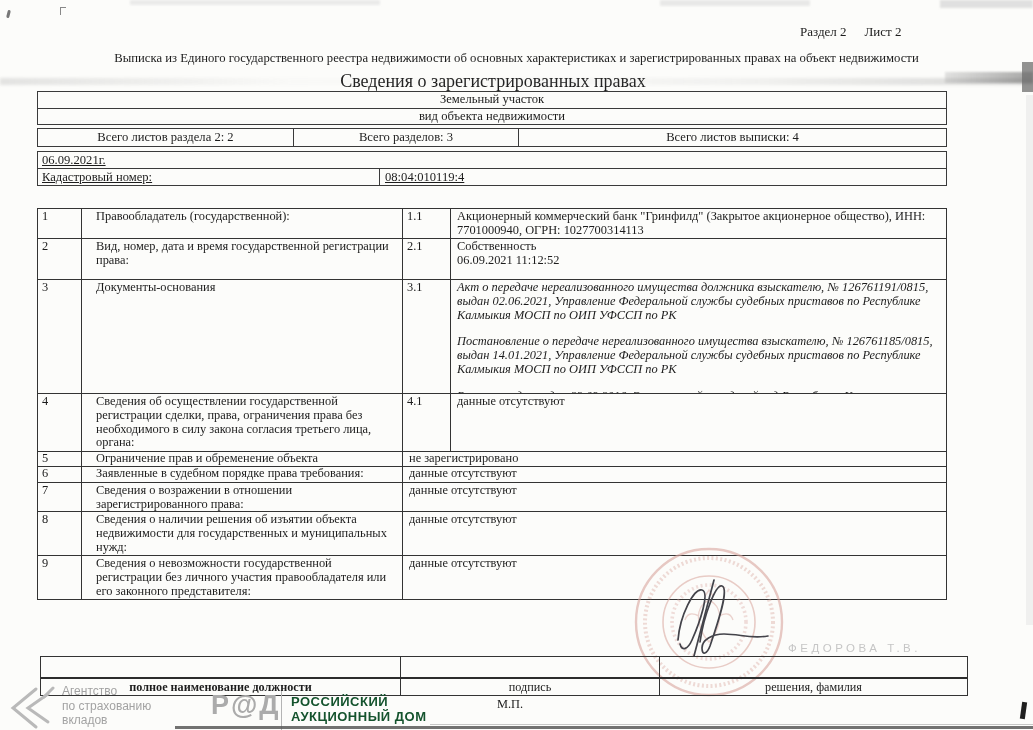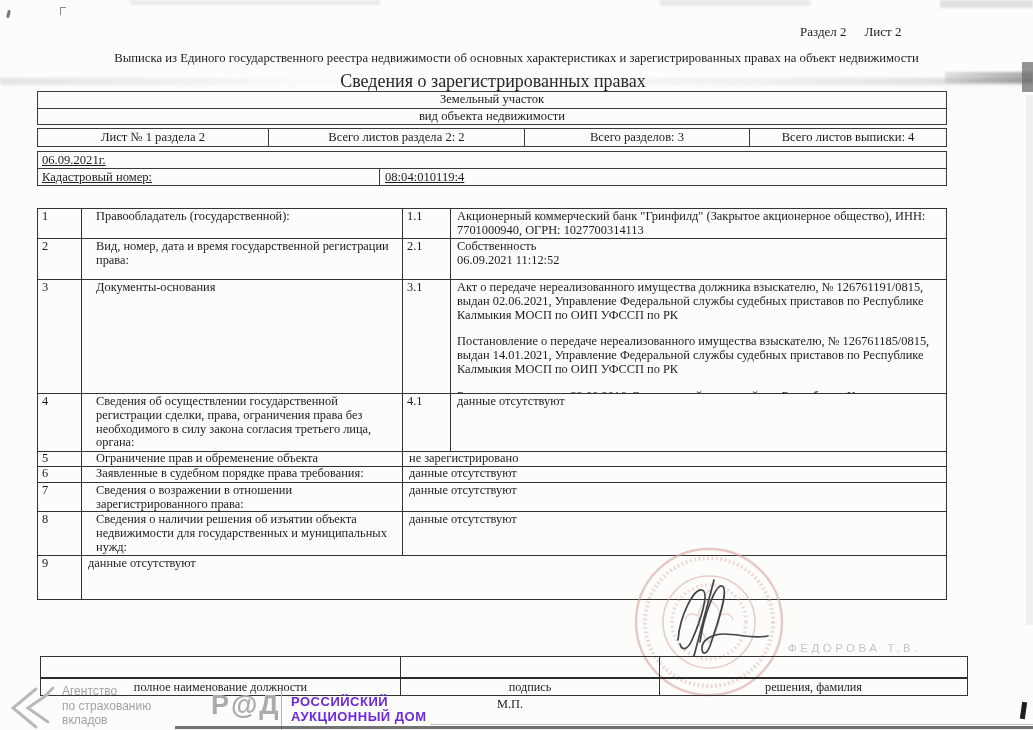--- a/index.html
+++ b/index.html
@@ -32,43 +32,43 @@
   .mrow{display:flex;border-bottom:1px solid #333;}
   .mrow:last-child{border-bottom:none;}
   .c{border-right:1px solid #333;padding:1px 4px;overflow:hidden;}
   .mrow .c:last-child{border-right:none;}
   .num{width:35px;flex:none;}
   .lbl{width:302px;flex:none;padding-left:14px;}
   .sub{width:39px;flex:none;}
   .val{flex:1;padding-left:6px;}
   .tight{line-height:12.5px;}
   .tight .c{padding-top:0;padding-bottom:0;}
-  .para{margin-bottom:13px;}
+  .para{margin-bottom:13px;font-style:italic;}
   .para:last-child{margin-bottom:0;}
   
   .ftable{left:40px;top:656px;width:928px;border:1.4px solid #333;font-size:12.2px;}
   .ftable .fr1{height:20px;display:flex;}
   .ftable .fr2{height:16px;display:flex;border-top:2px solid #2c2c2c;}
   .ftable .fc{display:flex;align-items:center;justify-content:center;border-right:1px solid #333;}
   .ftable .fc:last-child{border-right:none;}
-  .f0{width:359px;} .f1{width:258px;} .f2{flex:1;}
+  .f0{width:359px;font-weight:bold;} .f1{width:258px;} .f2{flex:1;}
   .mp{left:497px;top:697px;font-size:12.4px;}
   
   .stamp{left:615px;top:528px;opacity:.8;}
   .signature{left:650px;top:570px;}
   .watermark-name{left:788px;top:642px;font-family:"Liberation Sans",sans-serif;
     font-size:11.5px;letter-spacing:3.5px;color:#c6c6c6;}
   
   .asv-text{left:62px;top:684px;font-family:"Liberation Sans",sans-serif;font-size:12px;
     line-height:14.5px;color:#a3a3a3;}
   .rad-mono{left:183px;top:690px;font-family:"Liberation Sans",sans-serif;font-weight:bold;
     font-size:27px;color:#ababab;letter-spacing:2px;margin-left:28px;}
   .rad-div{left:281px;top:691px;width:1.4px;height:39px;background:#b4b4b4;}
   .rad-text{left:291px;top:694px;font-family:"Liberation Sans",sans-serif;font-weight:bold;
-    font-size:13px;line-height:15px;color:#6d28d9;letter-spacing:.5px;}
+    font-size:13px;line-height:15px;color:#14532d;letter-spacing:.5px;}
   
   .art{pointer-events:none;}
   .smudge-title{left:0;top:78px;width:1033px;height:7px;opacity:.45;filter:blur(1.5px);
     background:linear-gradient(90deg,rgba(150,150,150,.55),rgba(200,200,200,.12) 28%,rgba(180,180,180,.10) 46%,rgba(175,175,175,.30) 72%,rgba(110,110,110,.55));}
   .streak-tr{left:945px;top:72px;width:88px;height:11px;opacity:.65;filter:blur(1px);
     background:linear-gradient(90deg,rgba(150,150,150,.4),rgba(90,90,90,.8));}
   .nub-tr{left:1022px;top:62px;width:11px;height:30px;background:#6f6f6f;opacity:.75;filter:blur(.5px);}
   .topstreak1{left:130px;top:0;width:250px;height:5px;background:#d9d9d9;opacity:.5;filter:blur(1px);}
   .topstreak2{left:660px;top:0;width:150px;height:6px;background:#d6d6d6;opacity:.5;filter:blur(1px);}
   .topstreak3{left:940px;top:0;width:93px;height:8px;background:#cfcfcf;opacity:.6;filter:blur(1px);}
@@ -90,21 +90,20 @@
   </div>
   <div class="abs title1">Выписка из Единого государственного реестра недвижимости об основных характеристиках и зарегистрированных правах на объект недвижимости</div>
   <div class="abs title2">Сведения о зарегистрированных правах</div>
 
   <div class="abs bx objbox">
     <div class="r">Земельный участок</div>
     <div class="r">вид объекта недвижимости</div>
   </div>
 
   <div class="abs bx sheetsrow">
-    <div class="c sc0">Лист № 1 раздела 2</div>
     <div class="c sc1">Всего листов раздела 2: 2</div>
     <div class="c sc2">Всего разделов: 3</div>
     <div class="c sc3">Всего листов выписки: 4</div>
   </div>
 
   <div class="abs bx datebox">
     <div class="r1">06.09.2021г.</div>
     <div class="r2">
       <div class="lab">Кадастровый номер:</div>
       <div class="val">08:04:010119:4</div>
@@ -167,20 +166,21 @@
     </div>
 
     <div class="mrow" style="height:43px">
       <div class="c num">8</div>
       <div class="c lbl">Сведения о наличии решения об изъятии объекта недвижимости для государственных и муниципальных нужд:</div>
       <div class="c val">данные отсутствуют</div>
     </div>
 
     <div class="mrow" style="height:43px">
       <div class="c num">9</div>
+      <div class="c lbl">Сведения о невозможности государственной регистрации без личного участия правообладателя или его законного представителя:</div>
       <div class="c val">данные отсутствуют</div>
     </div>
   </div>
 
   <svg class="abs stamp" width="190" height="190" viewBox="0 0 190 190">
     <g fill="none" stroke="#d8a59d">
       <circle cx="94" cy="94" r="73" stroke-width="2.4" opacity=".75"></circle>
       <circle cx="94" cy="94" r="64" stroke-width="4" stroke-dasharray="2 2.4" opacity=".5"></circle>
       <circle cx="94" cy="94" r="46" stroke-width="1.6" opacity=".7"></circle>
       <circle cx="94" cy="94" r="37" stroke-width="3.6" stroke-dasharray="2 2.6" opacity=".45"></circle>

